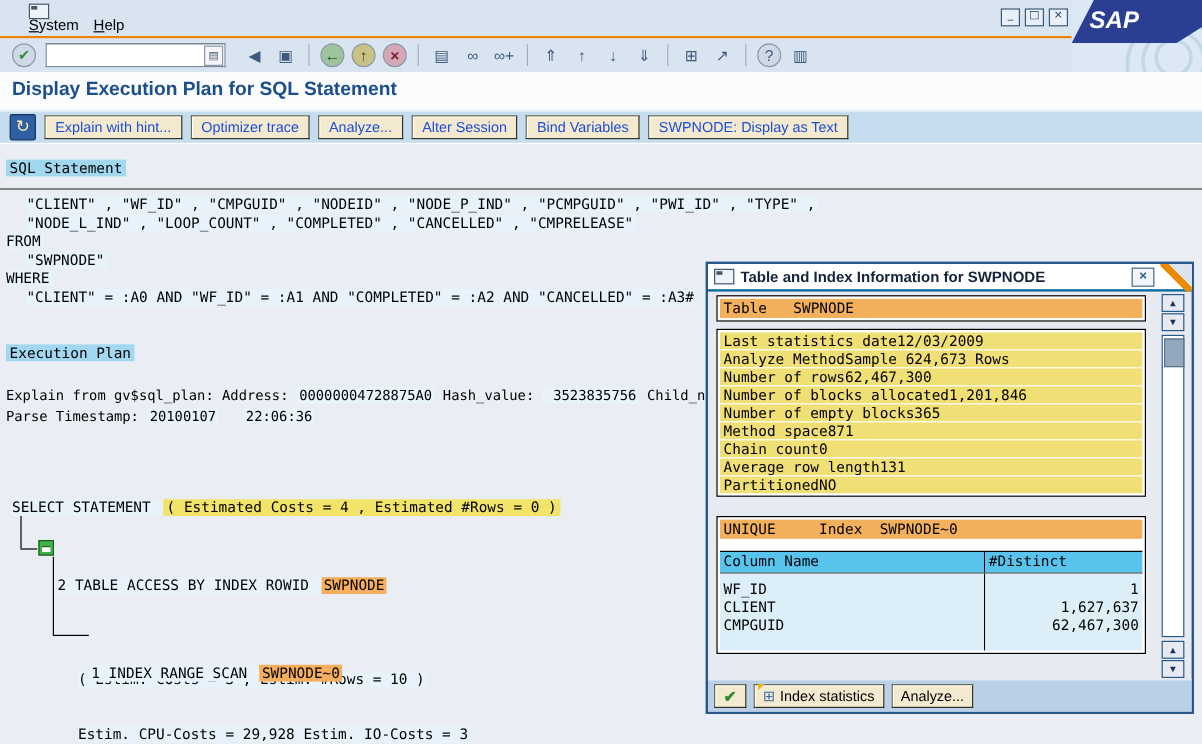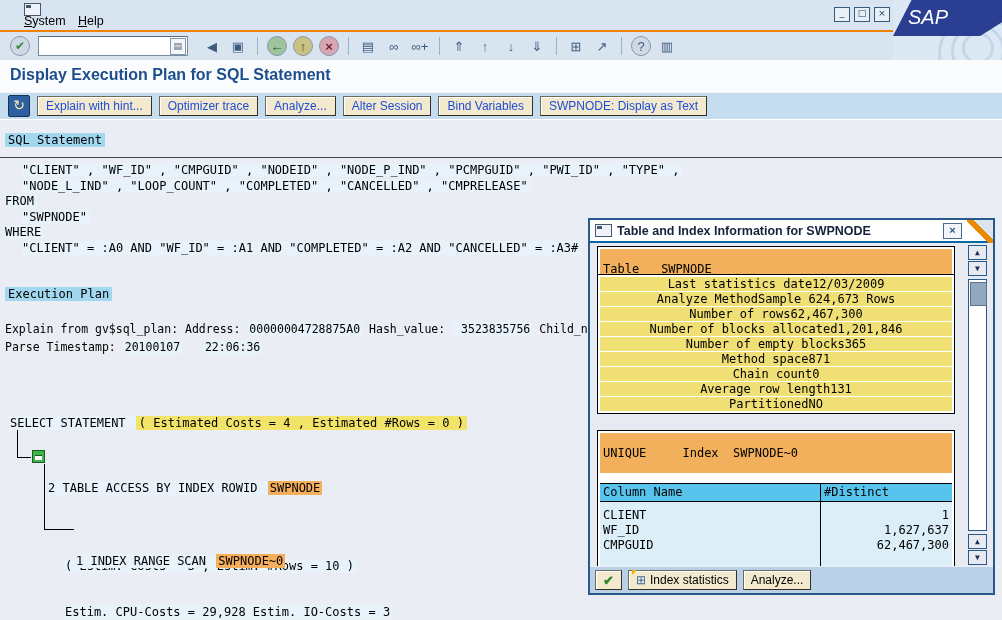--- a/index.html
+++ b/index.html
@@ -20,21 +20,21 @@
   .menuitem .u{text-decoration:underline}
   .menu-system{left:24px}.menu-help{left:78px}
   .winctrls{position:absolute;right:112px;top:7px;display:flex;gap:4px}
   .wbtn{width:14px;height:13px;border:1px solid #3A5A7A;background:#E8EFF7;color:#16385C;
         font-size:9px;line-height:11px;text-align:center;font-family:"DejaVu Sans",sans-serif}
 
   
   .logo{position:absolute;right:0;top:0;width:109px;height:60px;background:#DCE8F3;overflow:hidden;z-index:6}
   .logo-shape{position:absolute;left:0;top:0;width:109px;height:36px;background:#2B3F92;
               clip-path:polygon(17% 0,100% 0,100% 62%,80% 100%,0 100%);
-              color:#fff;font-weight:normal;font-style:italic;font-size:20px;line-height:34px;padding-left:15px;box-sizing:border-box}
+              color:#fff;font-weight:bold;font-style:italic;font-size:20px;line-height:34px;padding-left:15px;box-sizing:border-box}
   .ripple{position:absolute;border:3px solid #C2D7E8;border-radius:50%;background:transparent}
   .r1{width:26px;height:26px;right:8px;bottom:-4px}
   .r2{width:48px;height:48px;right:-3px;bottom:-18px}
   .r3{width:74px;height:74px;right:-16px;bottom:-34px}
 
   
   .stdbar{position:absolute;left:0;top:32px;width:1002px;height:28px;background:#D9E4F1;
           display:flex;align-items:center;padding-left:10px;box-sizing:border-box;gap:6px}
   .tbi{display:inline-flex;align-items:center;justify-content:center;width:20px;height:20px;
        font-size:13px;color:#3E5B7E;cursor:default}
@@ -102,23 +102,23 @@
   .dlg-title .sysicon{margin-right:5px}
   .dlg-close{margin-left:auto;margin-right:26px;width:17px;height:14px;border:1px solid #4A6A8A;
              font-size:11px;line-height:12px;text-align:center;color:#28598C;background:#F2F6FA}
   .wedge{position:absolute;right:0;top:0;width:26px;height:23px;
          background:linear-gradient(45deg,rgba(0,0,0,0) 44%,#E98A00 44%,#E98A00 60%,#DCE5EF 60%)}
   .dlg-body{position:relative;height:350px}
   .dbox{position:absolute;left:7px;width:352px;background:#FFF;border:1px solid #000;padding:2px;box-sizing:content-box}
   .box1{top:3px}
   .box2{top:31px}
   .box3{top:187px}
-  .obar{height:16px;background:#F2B05C;display:flex;align-items:center;padding:12px 3px;font-size:12px;line-height:16px}
+  .obar{height:16px;background:#F2B05C;display:flex;align-items:center;padding:0 3px;font-size:12px;line-height:16px}
   .obar .tval{margin-left:22px}
-  .srow{height:14px;background:#F0DF75;display:flex;justify-content:center;
+  .srow{height:14px;background:#F0DF75;display:flex;justify-content:flex-start;
         padding:0 3px;margin-bottom:1px;font-size:12px;line-height:14px}
   .srow:last-child{margin-bottom:0}
   .gaprow{height:10px}
   .chead{display:flex;border-top:1px solid #000;border-bottom:1px solid #000;height:17px;line-height:17px;font-size:12px}
   .ch1{width:221px;background:#58C4EE;border-right:1px solid #000;padding:0 3px;box-sizing:border-box}
   .ch2{flex:1;background:#58C4EE;padding:0 3px}
   .cdata{display:flex;height:64px;font-size:12px;line-height:15px}
   .cd1{width:221px;border-right:1px solid #000;background:#DCEEF8;padding:6px 3px 0;box-sizing:border-box}
   .cd2{flex:1;background:#DCEEF8;text-align:right;padding:6px 3px 0}
   .dlg-bar{position:absolute;left:0;right:0;bottom:0;height:26px;background:#BAD0E6;border-top:1px solid #E8EEF5;
@@ -303,22 +303,22 @@
 
     <div class="dbox box3">
       <div class="obar pre">UNIQUE     Index  SWPNODE~0</div>
       <div class="gaprow"></div>
       <div class="chead">
         <span class="ch1">Column Name</span>
         <span class="ch2">#Distinct</span>
       </div>
       <div class="cdata">
         <div class="cd1">
+          <div>WF_ID</div>
           <div>CLIENT</div>
-          <div>WF_ID</div>
           <div>CMPGUID</div>
         </div>
         <div class="cd2">
           <div>1</div>
           <div>1,627,637</div>
           <div>62,467,300</div>
         </div>
       </div>
     </div>
 

